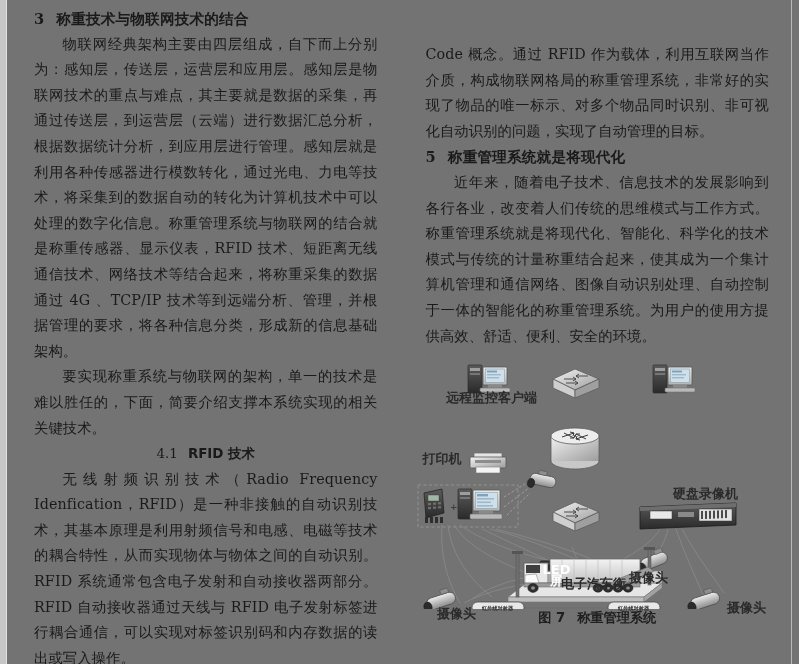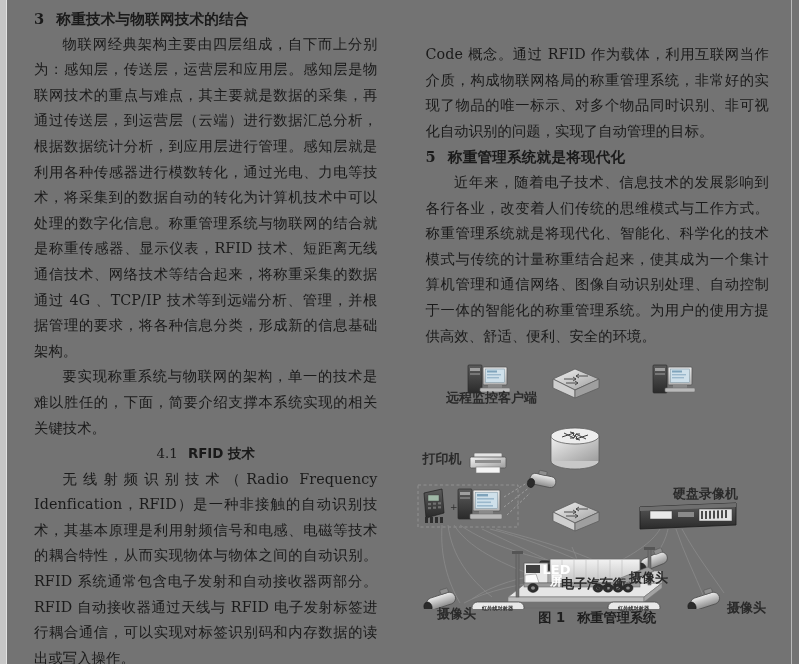--- a/index.html
+++ b/index.html
@@ -483,20 +483,20 @@
 
         <div class="fig-label" style="left:294px; top:246px; width:54px;">摄像头</div>
 
         <div class="fig-label" style="left:128px; top:222px; width:80px;">电子汽车衡</div>
 
         <div class="fig-label tiny" style="left:46px; top:248px; width:52px;">红外线对射器</div>
 
         <div class="fig-label tiny" style="left:182px; top:248px; width:52px;">红外线对射器</div>
 
         <div class="fig-caption">
-          <span class="cap-num">图 1</span><span>称重管理系统</span>
+          <span class="cap-num">图 7</span><span>称重管理系统</span>
         </div>
 
       </div>
 
     </div>
   </div>
 </div>
 
 </body></html>

